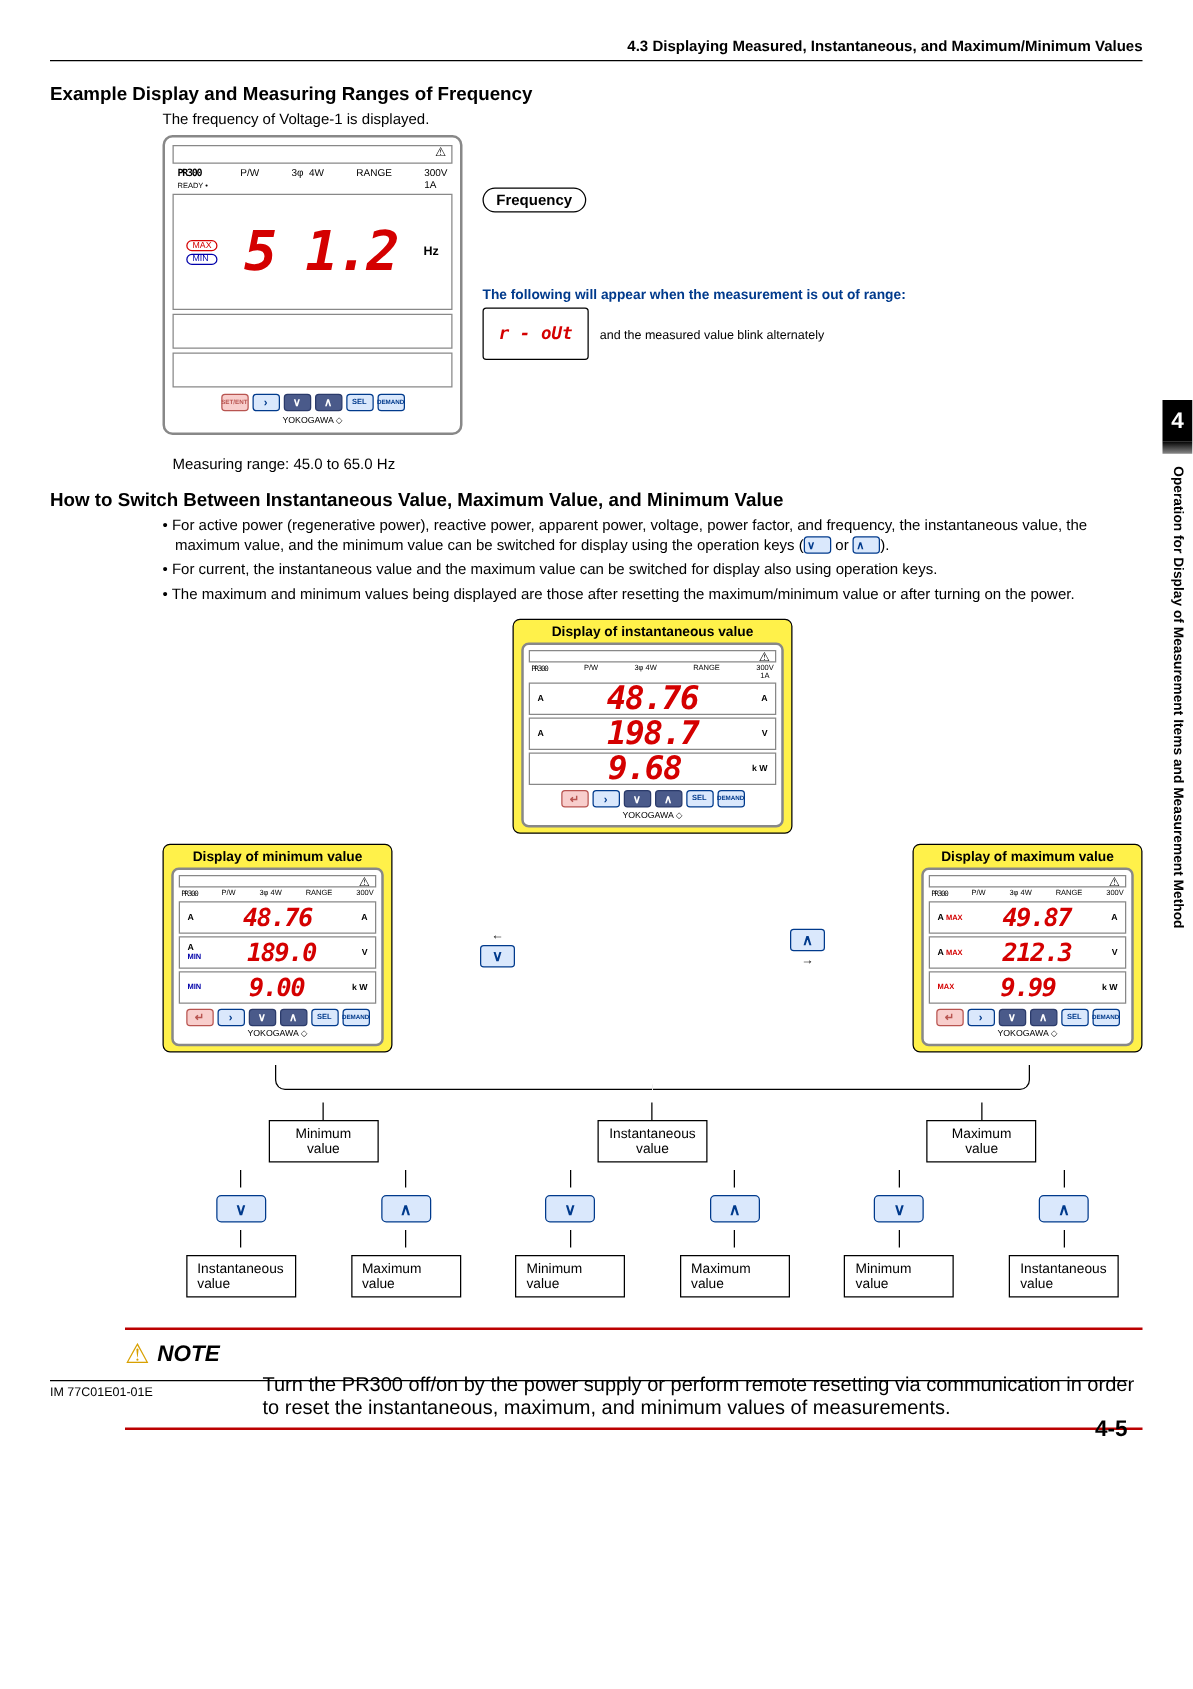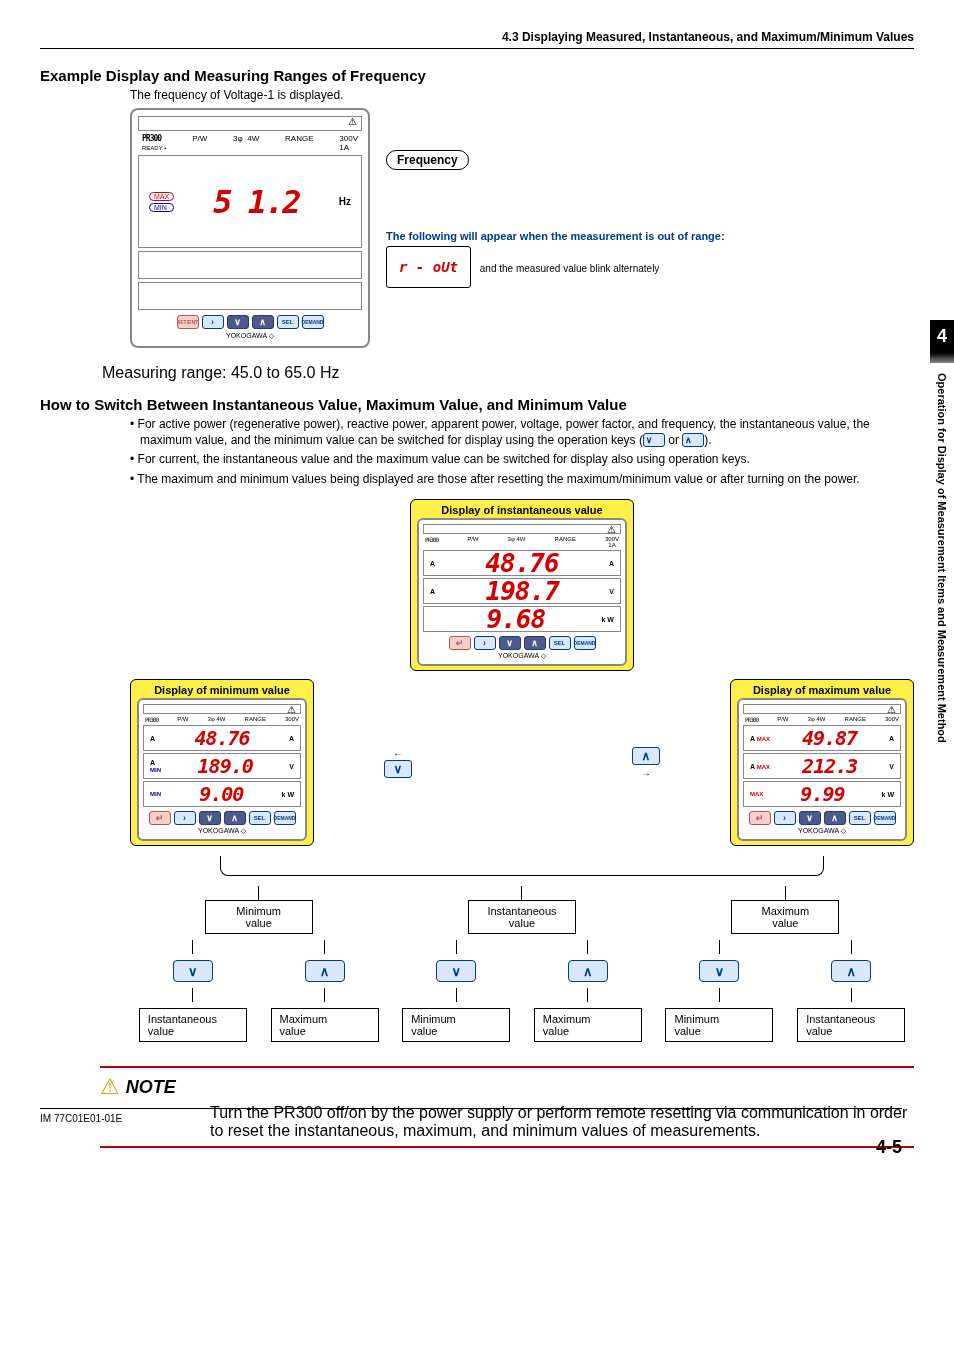--- a/index.html
+++ b/index.html
@@ -8,57 +8,57 @@
   .header-text { text-align: right; font-size: 12px; font-weight: bold; }
   h2 { font-size: 15px; font-weight: bold; margin-bottom: 4px; }
   .subdesc { margin-left: 90px; font-size: 12px; margin-bottom: 6px; }
   .figure-row { display: flex; gap: 16px; margin-left: 90px; margin-bottom: 6px; align-items: flex-start; }
   .device-screen { width: 240px; height: 240px; border: 2px solid #888; border-radius: 8px; padding: 6px; display: flex; flex-direction: column; gap: 3px; background:#fff; }
   .device-top { border: 1px solid #888; height: 15px; position: relative; }
   .warn { position:absolute; right:4px; top:-1px; font-size:10px; }
   .device-labels { font-size: 8px; display:flex; justify-content:space-between; padding:0 4px; }
   .model { font-family:monospace; letter-spacing:-1px; }
   .readout-box { border:1px solid #888; flex:1; display:flex; align-items:center; justify-content:space-between; padding:2px 10px; }
-  .big-num { font-family: monospace; font-size: 32px; color:#d40000; font-weight:bold; font-style:italic; letter-spacing:-2px;text-align:right;}
+  .big-num { font-family: monospace; font-size: 44px; color:#d40000; font-weight:bold; font-style:italic; letter-spacing:-2px;text-align:right;}
   .mid-num { font-family: monospace; font-size: 26px; color:#d40000; font-weight:bold; font-style:italic; letter-spacing:-1px;}
   .unit { font-size:10px; font-weight:bold; color:#000; }
   .stack { display:flex; flex-direction:column; gap:2px; }
   .pill { border:1px solid #000; border-radius:8px; padding:0 4px; font-size:7px; }
   .pill.max { color:#d40000; border-color:#d40000; }
   .pill.min { color:#00a; border-color:#00a; }
   .dev-buttons { display:flex; gap:3px; justify-content:center; align-items:center; padding-top:2px;}
   .btn-small { width:22px; height:14px; border:1px solid #003a8c; background:#dae8fc; border-radius:3px; font-size:9px; display:flex; align-items:center; justify-content:center; color:#003a8c; font-weight:bold;}
   .btn-small.red { background:#f8cecc; border-color:#b85450; color:#b85450;}
   .btn-small.dark { background:#4a5a8a; color:#fff; border-color:#2a3a6a;}
   .brand { font-size:7px; text-align:center; }
   .side-labels { flex:1; padding-top:10px; font-size:12px; }
   .freq-label { display:inline-block; border:1px solid #000; border-radius:12px; padding:2px 10px; font-weight:bold; font-size:12px; margin-top:32px;}
   .mm-lines { margin-top:26px; font-size:11px; }
   .mm-lines .b { font-weight:bold; }
   .out-range { margin-top:60px; font-size:10px; }
   .out-range .blue { color:#003a8c; font-weight:bold; font-size:11px; }
   .out-range .rout { display:inline-block; border:1px solid #000; border-radius:3px; padding:12px 12px; color:#d40000; font-family:monospace; font-style:italic; font-weight:bold; font-size:14px; margin-right:6px;}
-  .range-note { margin-left:62px; font-size:16px; margin-top:16px; margin-bottom:14px;}
+  .range-note { margin-left:98px; font-size:12px; margin-top:16px; margin-bottom:14px;}
   ul.bullets { list-style:none; margin-left:90px; font-size:12px; }
   ul.bullets li { margin-bottom:4px; text-indent:-10px; padding-left:10px; line-height:1.3; }
   ul.bullets li::before { content:"• "; }
   .op-key { display:inline-block; width:22px; height:14px; border:1px solid #003a8c; background:#dae8fc; border-radius:3px; font-size:9px; text-align:center; line-height:12px; color:#003a8c; font-weight:bold; vertical-align:middle;}
   .diagram-wrap { margin-left:90px; margin-top:12px; display:flex; flex-direction:column; gap:0; }
   .yellow-panel { background:#fff14a; border:1px solid #000; border-radius:6px; padding:4px 6px; display:flex; flex-direction:column; align-items:center;}
   .yellow-panel .ptitle { font-weight:bold; font-size:11px; margin-bottom:2px;}
   .device-mini { width:210px; border:2px solid #888; border-radius:6px; background:#fff; padding:4px; display:flex; flex-direction:column; gap:2px;}
   .device-mini.small { width:170px; }
   .mini-top { border:1px solid #888; height:10px; position:relative;}
   .mini-labels { font-size:6px; display:flex; justify-content:space-between; padding:0 2px;}
   .mini-row { border:1px solid #888; height:26px; display:flex; align-items:center; justify-content:space-between; padding:0 6px;}
   .mini-row .tag { font-size:7px; font-weight:bold; }
   .mini-row .max-tag { font-size:6px; color:#d40000; font-weight:bold;}
   .mini-row .min-tag { font-size:6px; color:#00a; font-weight:bold;}
   .arrow-btn { width:28px; height:18px; border:1px solid #003a8c; background:#dae8fc; border-radius:3px; display:flex; align-items:center; justify-content:center; color:#003a8c; font-weight:bold; font-size:12px;}
-  .valbox { border:1px solid #000; background:#fff; padding:4px 8px; font-size:11px; text-align:left; width:108px; display:inline-block;}
+  .valbox { border:1px solid #000; background:#fff; padding:4px 8px; font-size:11px; text-align:left; width:88px; display:inline-block;}
   .valbox.centered { text-align:center;}
   .down-btn { width:40px; height:22px; border:1px solid #003a8c; background:#dae8fc; border-radius:4px; display:flex; align-items:center; justify-content:center; color:#003a8c; font-weight:bold; font-size:13px; margin:auto;}
   .state-grid { display:flex; gap:6px; margin-left:90px; margin-top:0;}
   .col-group { flex:1; display:flex; flex-direction:column; gap:6px;}
   .col-pair { display:flex; gap:6px;}
   .sub-col { flex:1; display:flex; flex-direction:column; align-items:center; gap:6px;}
   .vline { width:1px; height:14px; background:#000;}
   .note-block { margin-top:24px; border-top:2px solid #b00; border-bottom:2px solid #b00; padding:6px 0; margin-left:60px; margin-right:0;}
   .note-head { display:flex; align-items:center; gap:6px; margin-bottom:4px;}
   .note-head .icon { font-size:22px; color:#d8a000;}

